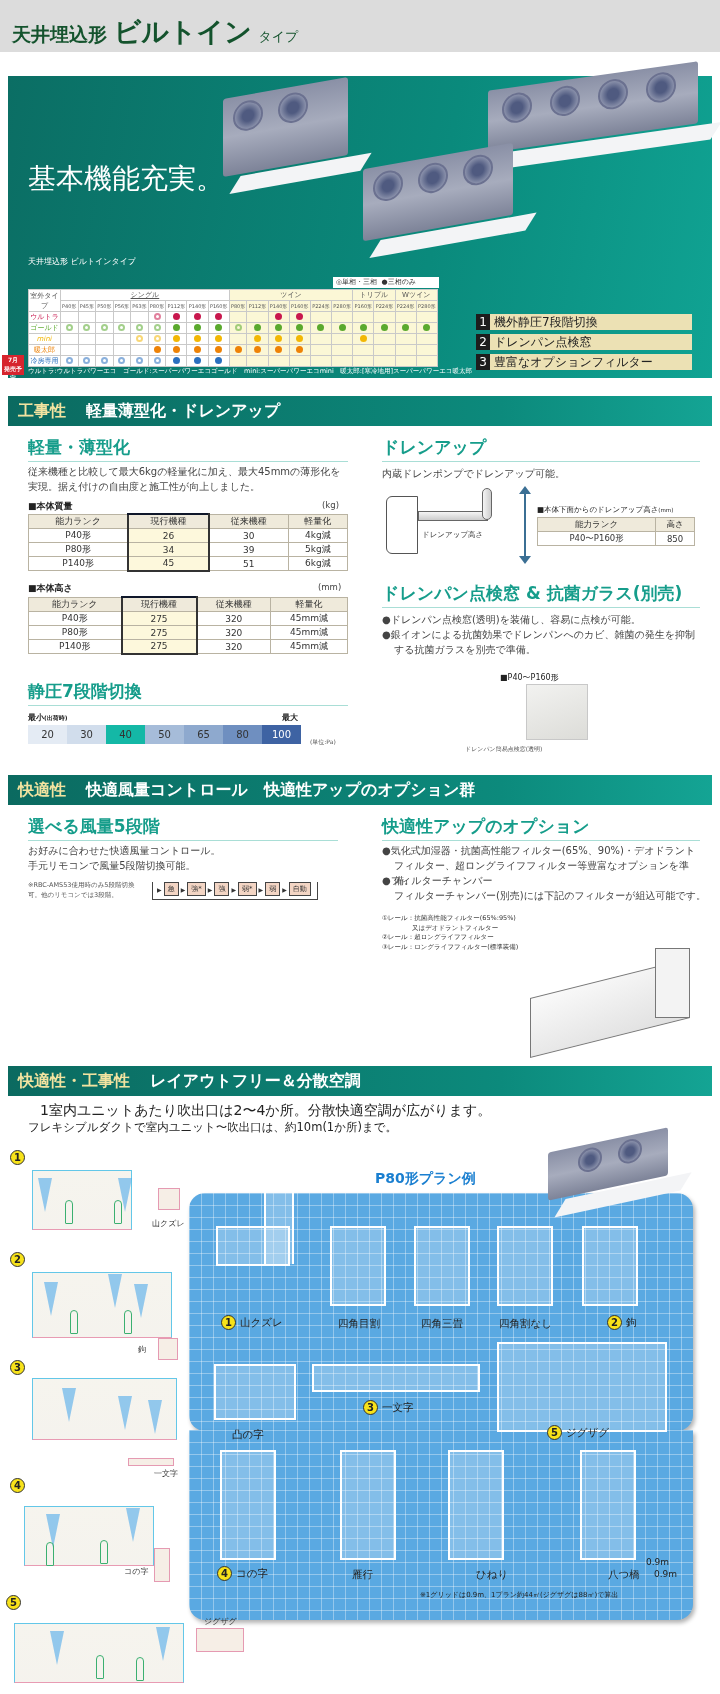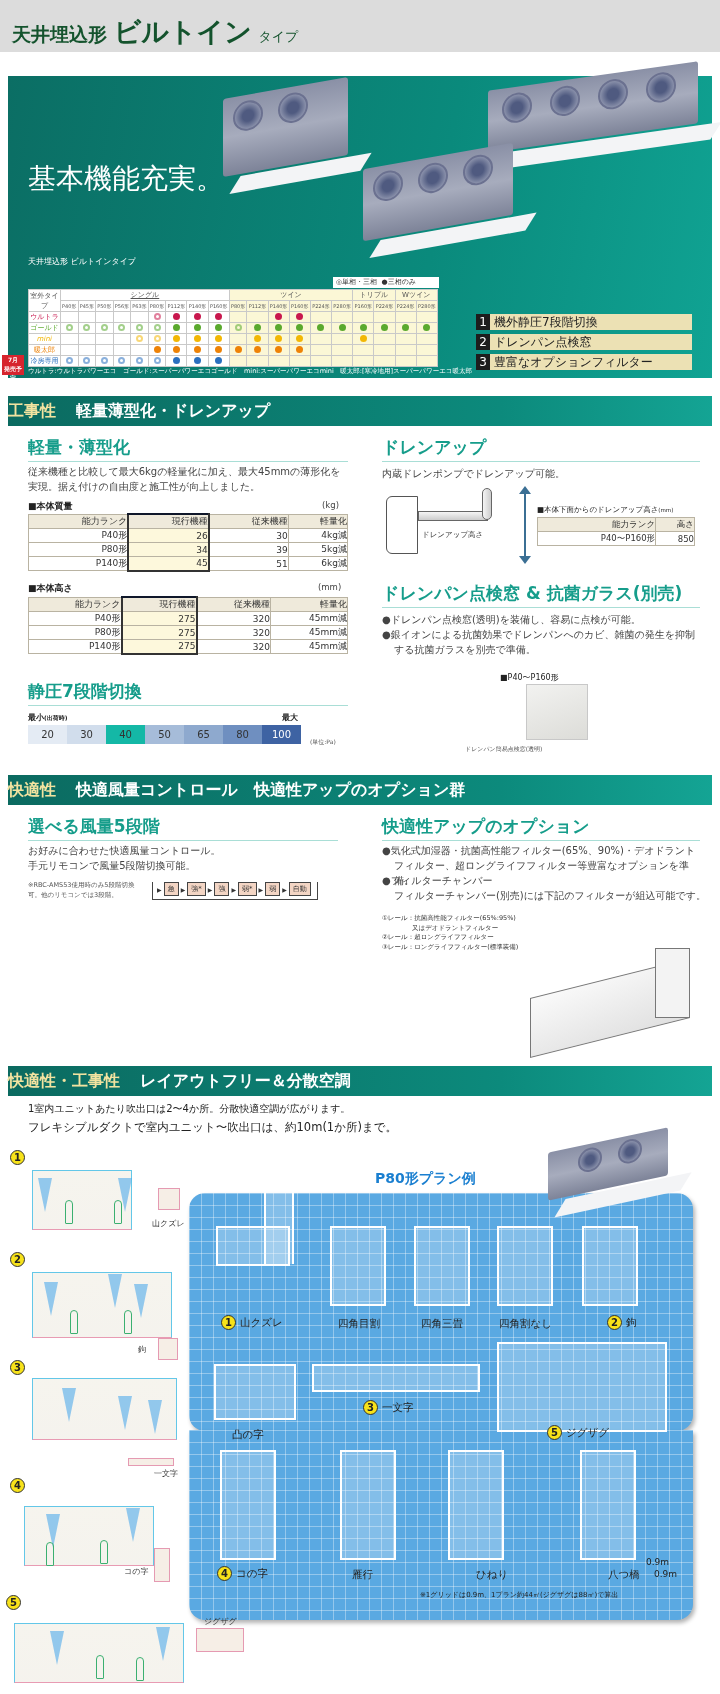--- a/index.html
+++ b/index.html
@@ -18,28 +18,28 @@
 .mtable{left:28px;top:289px;width:410px;border-collapse:collapse;font-size:6px}
 .mtable td,.mtable th{border:1px solid #c9c9c9;height:11px;text-align:center;font-weight:normal;color:#555;padding:0}
 .mtable .tw{background:#fbf7d6}
 .mtable .rh{width:32px;font-size:7px}
 .dot{display:inline-block;width:7px;height:7px;border-radius:50%}
 .ring{display:inline-block;width:7px;height:7px;border-radius:50%;border:2px solid}
 .badge7{left:2px;top:355px;width:22px;height:20px;background:#d6252e;color:#fff;font-size:6px;text-align:center;line-height:9px;font-weight:bold}
 .foot-note{left:28px;top:367px;color:#fff;font-size:6.5px;white-space:nowrap}
 .feat{left:476px;width:216px;height:16px;background:#ece1b4;font-size:12px;color:#222;line-height:16px;white-space:nowrap}
 .feat .n{display:inline-block;width:14px;height:16px;background:#1d1d1d;color:#fff;text-align:center;margin-right:4px}
-.secbar{left:8px;width:704px;height:30px;background:linear-gradient(90deg,#0b6a60,#0c8a7c 70%,#14a494);color:#fff;font-size:16px;font-weight:bold;line-height:30px;white-space:nowrap}
+.secbar{left:8px;width:704px;height:30px;background:linear-gradient(90deg,#0b6a60,#0c8a7c 70%,#14a494);color:#fff;font-size:16px;font-weight:bold;line-height:30px;padding-left:10px;white-space:nowrap}
 .secbar .y{color:#f2e3a0;margin-right:20px}
 .h2{font-size:17px;color:#169d8b;font-weight:bold;white-space:nowrap;border-bottom:1px solid #a9ded6;padding-bottom:2px}
 .body{font-size:10px;color:#444;line-height:15px}
 .lbl{font-size:9px;font-weight:bold;color:#222;white-space:nowrap}
 .unitlbl{font-size:8.5px;color:#444}
 table.spec{border-collapse:collapse;font-size:9px;color:#333}
-table.spec td{border:1px solid #b9b3a2;height:14px;text-align:right;padding:0}
+table.spec td{border:1px solid #b9b3a2;height:14px;text-align:center;padding:0}
 table.spec tr:first-child td{background:#efeadb}
 table.spec td.cur{background:#fdf8dc;border-left:2px solid #333;border-right:2px solid #333}
 table.spec tr:first-child td.cur{border-top:2px solid #0f172a}
 table.spec tr:last-child td.cur{border-bottom:2px solid #333}
 .press{display:flex}
 .press div{width:39px;height:19px;text-align:center;line-height:19px;font-size:10px;color:#333}
 .btnflow{display:flex;align-items:center;font-size:7px}
 .btnflow span.b{border:1px solid #444;background:#f3d5c4;padding:1px 3px;margin:0 2px}
 .btnflow span.a{font-size:6px}
 .blueplan{left:189px;top:1193px;width:504px;height:238px;border-radius:16px;background-color:#5aa9e2;background-image:linear-gradient(rgba(255,255,255,.35) 1px,transparent 1px),linear-gradient(90deg,rgba(255,255,255,.35) 1px,transparent 1px);background-size:12px 12px;box-shadow:2px 3px 4px rgba(0,0,0,.3)}
@@ -390,21 +390,21 @@
   <div>③レール：ロングライフフィルター(標準装備)</div>
 </div>
 <div class="abs" style="left:530px;top:948px;width:170px;height:95px">
   <div class="abs" style="left:0;top:30px;width:160px;height:60px;border:1px solid #777;background:linear-gradient(170deg,#fafafa,#e0e0e0);transform:skewY(-14deg)"></div>
   <div class="abs" style="left:125px;top:0;width:35px;height:70px;border:1px solid #777;background:#f3f3f3"></div>
 </div>
 
 <div class="abs secbar" style="top:1066px">
   <span class="y">快適性・工事性</span><span>レイアウトフリー＆分散空調</span>
 </div>
-<div class="abs" style="left:28px;top:1102px;font-size:10px;color:#222;white-space:nowrap">1室内ユニットあたり吹出口は2〜4か所。分散快適空調が広がります。</div>
+<div class="abs" style="left:40px;top:1102px;font-size:14px;color:#222;white-space:nowrap">1室内ユニットあたり吹出口は2〜4か所。分散快適空調が広がります。</div>
 <div class="abs" style="left:28px;top:1120px;font-size:11.5px;color:#222;white-space:nowrap">フレキシブルダクトで室内ユニット〜吹出口は、約10m(1か所)まで。</div>
 
 <div class="abs blueplan"></div>
 <div class="abs blueplan2"></div>
 <div class="abs" style="left:375px;top:1170px;font-size:14px;font-weight:bold;color:#1a7fd0">P80形プラン例</div>
 <div class="abs unit" style="left:548px;top:1140px;width:120px;height:48px;transform:skewY(-12deg)">
   <div class="hole" style="left:30px;width:24px;height:24px;top:4px"></div>
     <div class="hole" style="left:70px;width:24px;height:24px;top:4px"></div>
     <div class="panel"></div>
 </div>

